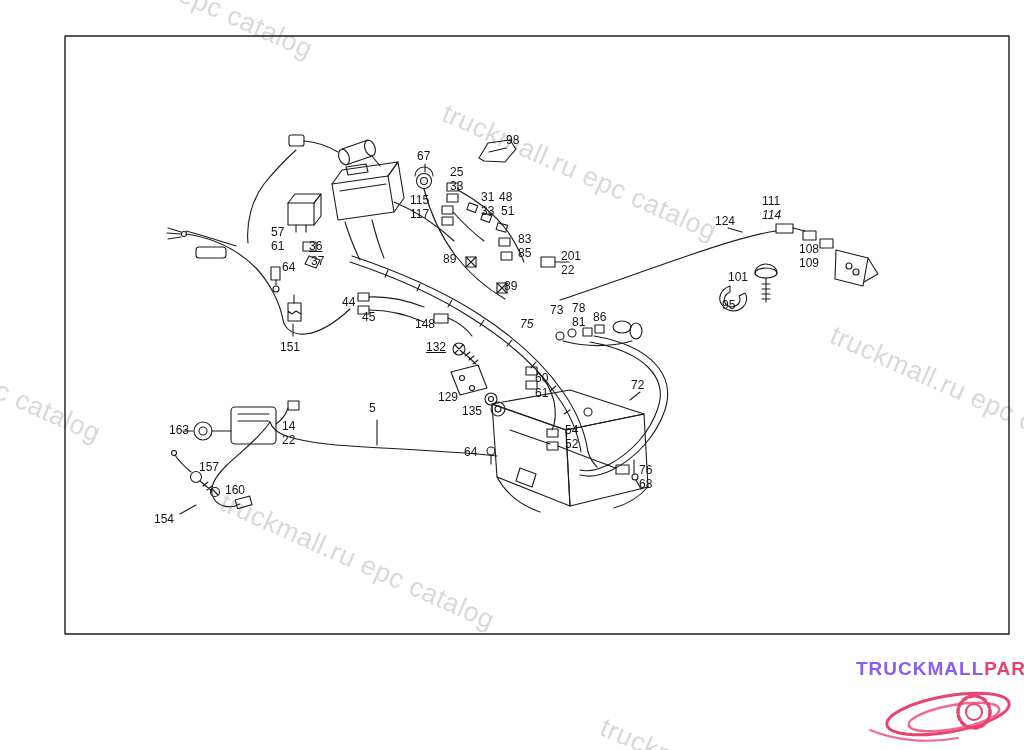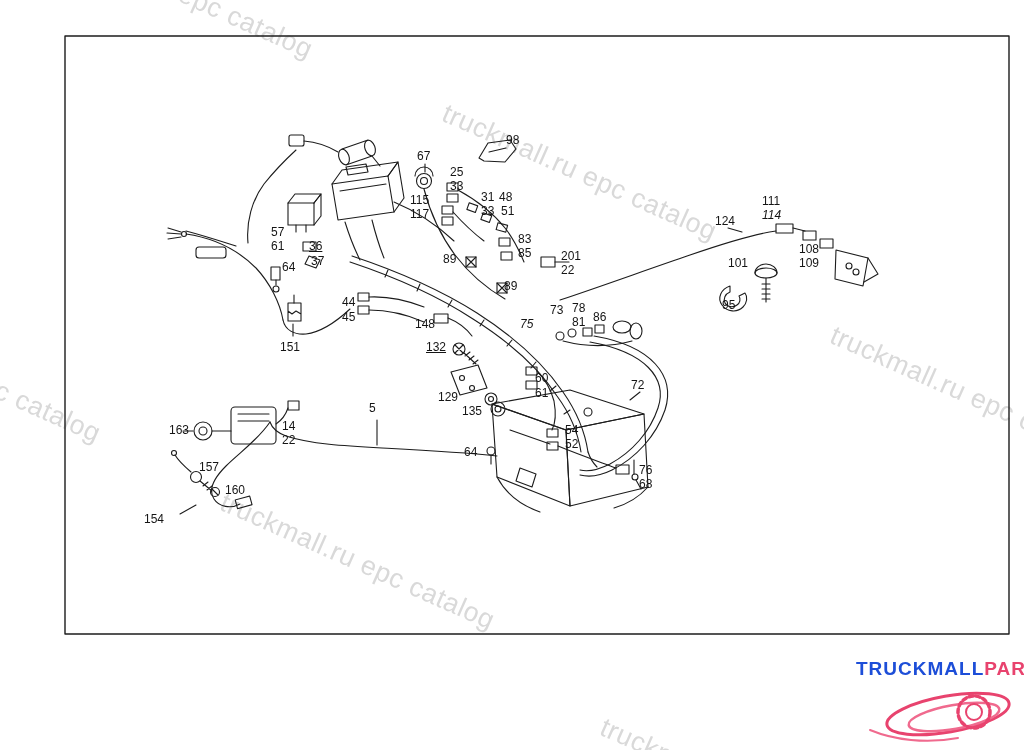--- a/index.html
+++ b/index.html
@@ -281,24 +281,24 @@
       <div class="part-label" style="left: 282px; top: 259px;">64</div>
       <div class="part-label" style="left: 443px; top: 251px;">89</div>
       <div class="part-label" style="left: 504px; top: 278px;">89</div>
       <div class="part-label" style="left: 561px; top: 248px;">201</div>
       <div class="part-label" style="left: 561px; top: 262px;">22</div>
       <div class="part-label" style="left: 715px; top: 213px;">124</div>
       <div class="part-label" style="left: 762px; top: 193px;">111</div>
       <div class="part-label" style="left: 762px; top: 207px; font-style: italic;">114</div>
       <div class="part-label" style="left: 799px; top: 241px;">108</div>
       <div class="part-label" style="left: 799px; top: 255px;">109</div>
-      <div class="part-label" style="left: 728px; top: 255px;">101</div>
+      <div class="part-label" style="left: 728px; top: 269px;">101</div>
       <div class="part-label" style="left: 722px; top: 297px;">95</div>
       <div class="part-label" style="left: 342px; top: 294px;">44</div>
-      <div class="part-label" style="left: 342px; top: 309px;">45</div>
+      <div class="part-label" style="left: 362px; top: 309px;">45</div>
       <div class="part-label" style="left: 550px; top: 302px;">73</div>
       <div class="part-label" style="left: 520px; top: 316px; font-style: italic;">75</div>
       <div class="part-label" style="left: 572px; top: 300px;">78</div>
       <div class="part-label" style="left: 572px; top: 314px;">81</div>
       <div class="part-label" style="left: 593px; top: 309px;">86</div>
       <div class="part-label" style="left: 415px; top: 316px;">148</div>
       <div class="part-label" style="left: 426px; top: 339px; text-decoration: underline;">132</div>
       <div class="part-label" style="left: 280px; top: 339px;">151</div>
       <div class="part-label" style="left: 535px; top: 370px;">60</div>
       <div class="part-label" style="left: 535px; top: 385px;">61</div>
@@ -309,26 +309,26 @@
       <div class="part-label" style="left: 169px; top: 422px;">163</div>
       <div class="part-label" style="left: 282px; top: 418px; text-align: center;">14</div>
       <div class="part-label" style="left: 282px; top: 432px;">22</div>
       <div class="part-label" style="left: 565px; top: 422px;">54</div>
       <div class="part-label" style="left: 565px; top: 436px;">52</div>
       <div class="part-label" style="left: 464px; top: 444px;">64</div>
       <div class="part-label" style="left: 639px; top: 462px;">76</div>
       <div class="part-label" style="left: 639px; top: 476px;">68</div>
       <div class="part-label" style="left: 199px; top: 459px;">157</div>
       <div class="part-label" style="left: 225px; top: 482px;">160</div>
-      <div class="part-label" style="left: 144px; top: 511px;">154</div>
+      <div class="part-label" style="left: 154px; top: 511px;">154</div>
     </div>
 
   <div id="logo">
     <div class="logo-text">
-      <span style="color: #1d4ed8;">TRUCKMALL</span><span style="color: rgb(232, 67, 110);">PARTS</span>
+      <span style="color: #8b5cf6;">TRUCKMALL</span><span style="color: rgb(232, 67, 110);">PARTS</span>
     </div>
     <svg width="164" height="74" viewBox="0 0 164 74">
       <g fill="none" stroke-linecap="round">
         <ellipse cx="92" cy="38" rx="62" ry="18" stroke="#e8436e" stroke-width="3" transform="rotate(-10 92 38)"></ellipse>
         <ellipse cx="98" cy="41" rx="46" ry="12" stroke="#f06a8e" stroke-width="2.5" transform="rotate(-10 98 41)"></ellipse>
         <circle cx="118" cy="36" r="16" stroke="#e8436e" stroke-width="3.5" stroke-dasharray="4 3"></circle>
         <circle cx="118" cy="36" r="8" stroke="#e8436e" stroke-width="2"></circle>
         <path d="M14,54 C38,64 70,68 102,62" stroke="#f06a8e" stroke-width="2"></path>
       </g>
     </svg>

